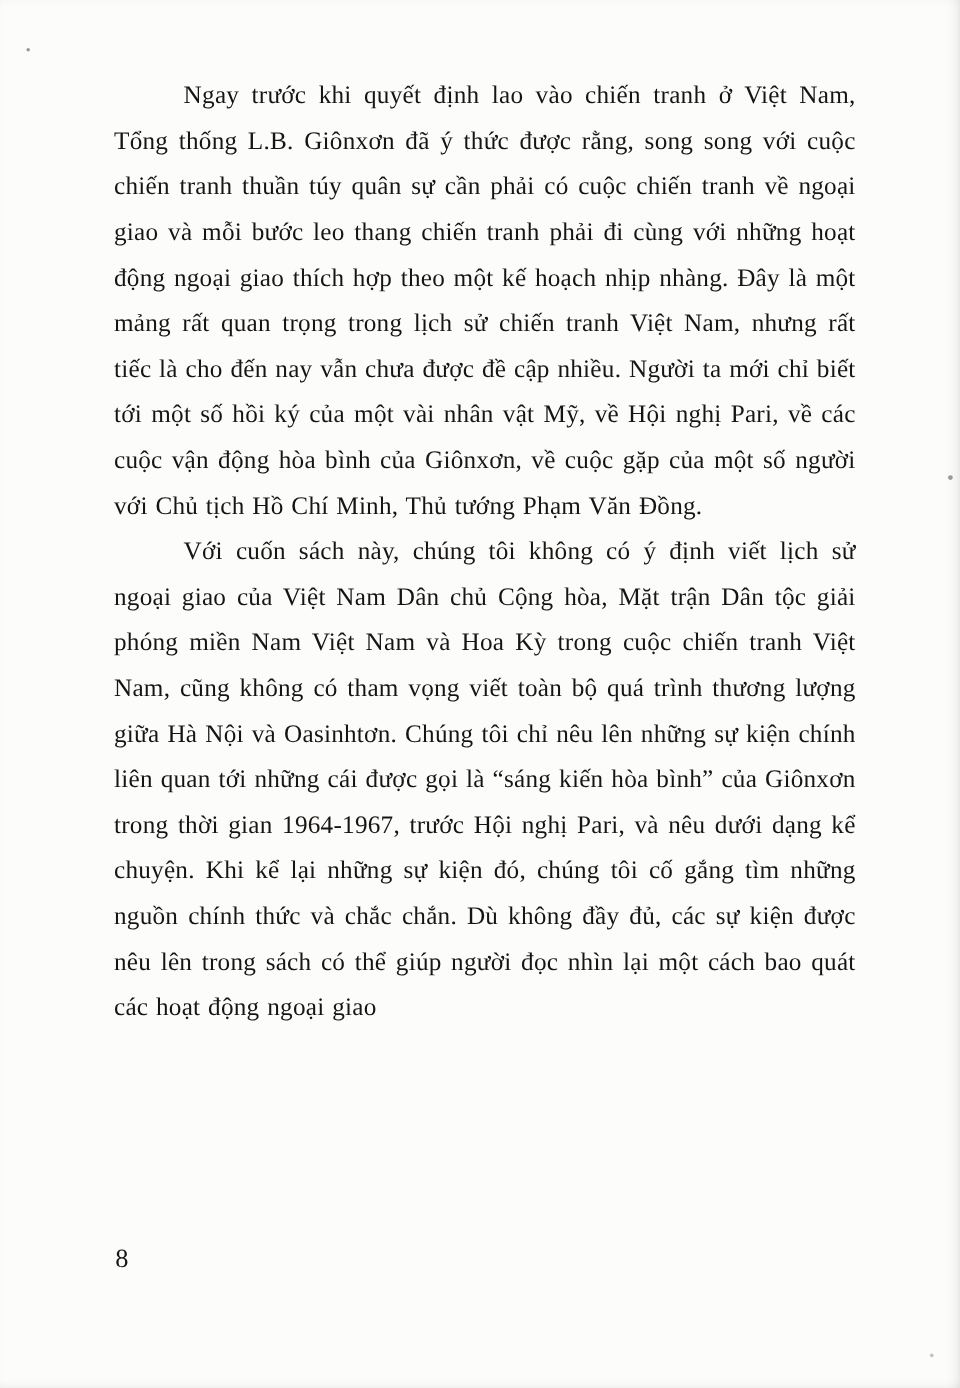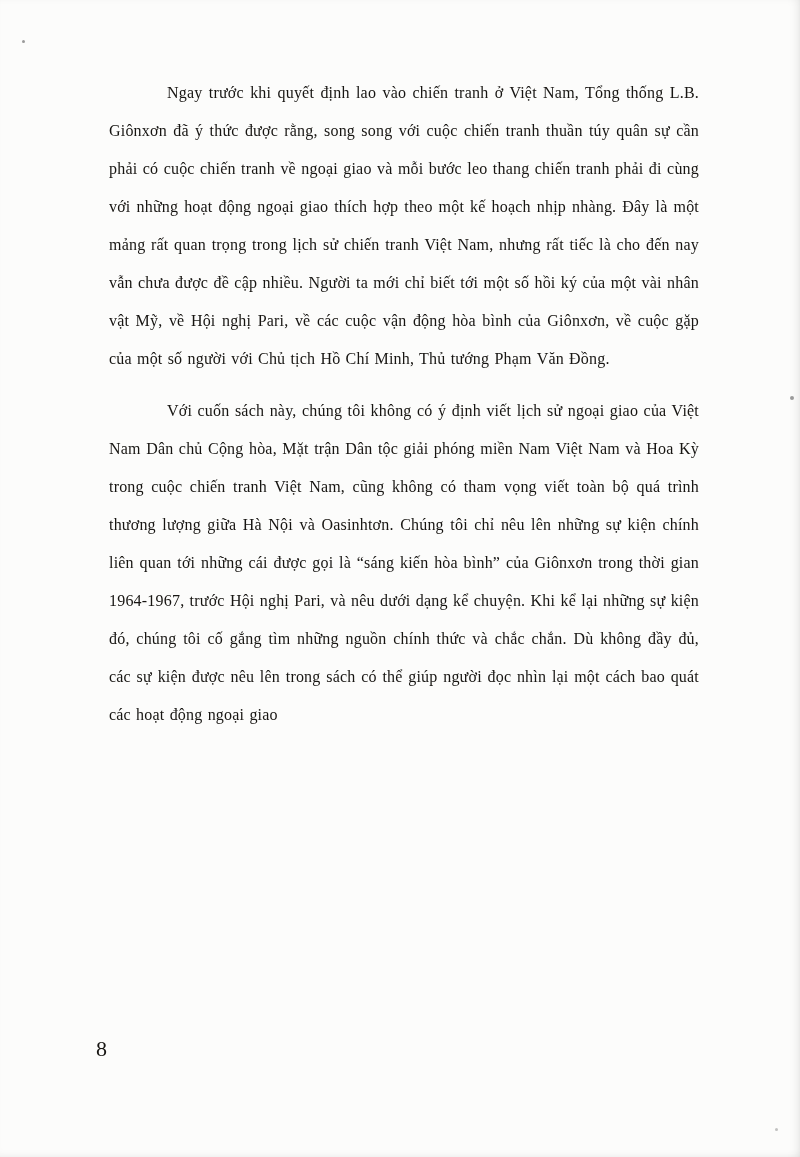--- a/index.html
+++ b/index.html
@@ -19,22 +19,22 @@
     color: #171512;
   }
   .text-block {
     position: absolute;
     left: 95px;
     top: 60px;
     width: 618px;
     text-align: justify;
   }
   .para {
-    margin: 14px;
-    font-size: 16px;
+    margin: 0;
+    font-size: 21px;
     line-height: 38px;
     text-indent: 58px;
     word-spacing: 1px;
     letter-spacing: 0.2px;
   }
   .page-number {
     position: absolute;
     left: 96px;
     top: 1038px;
     font-size: 22px;

